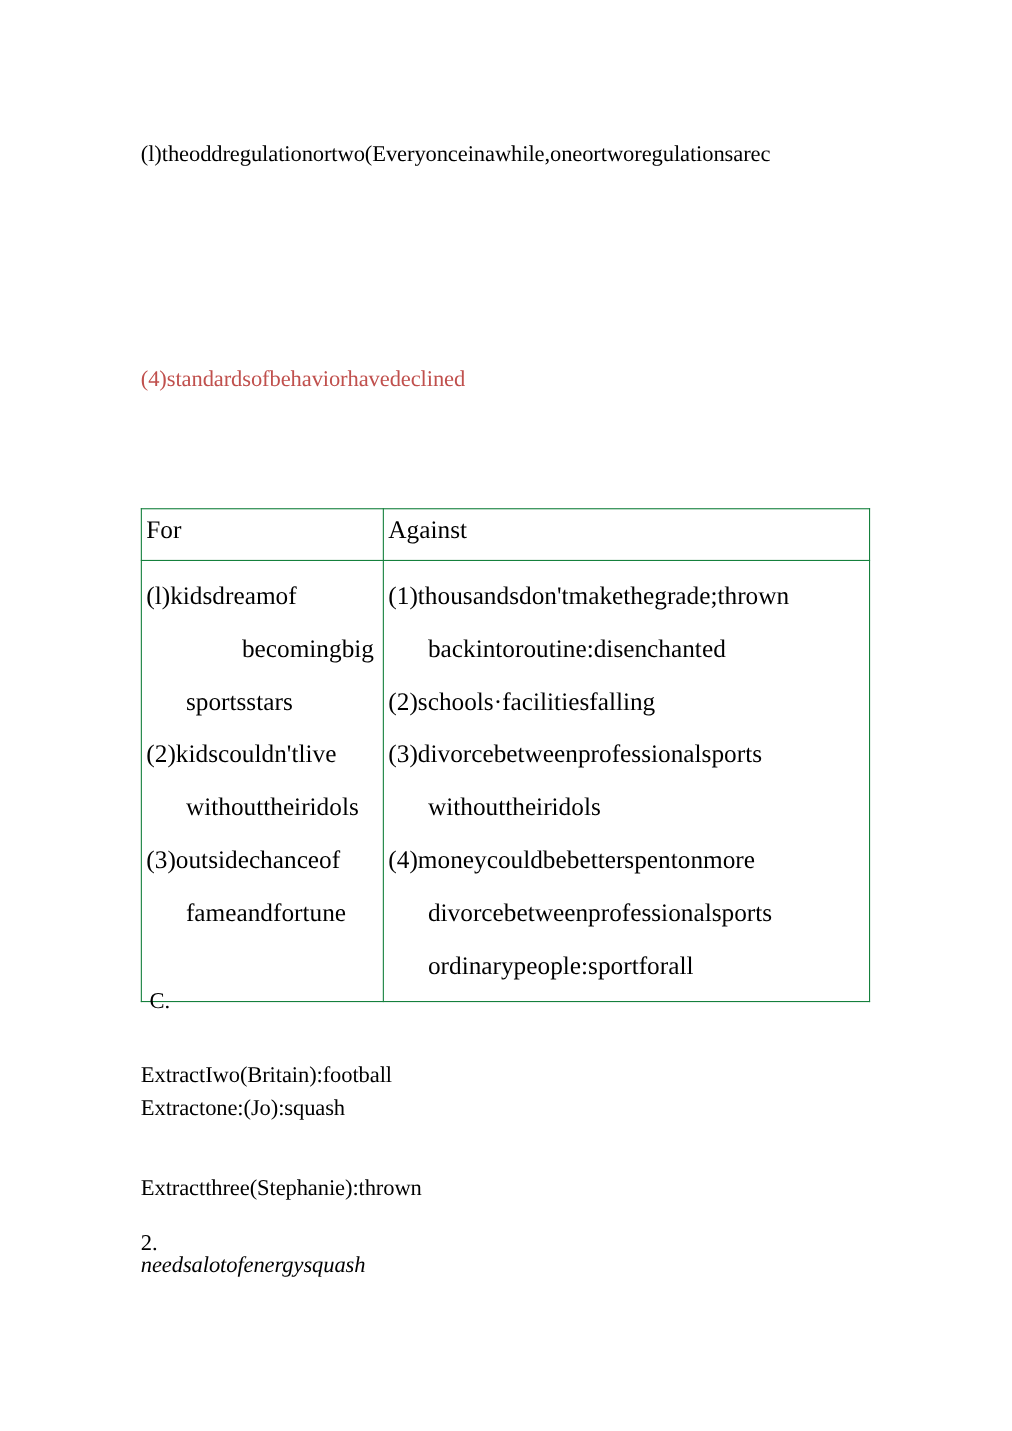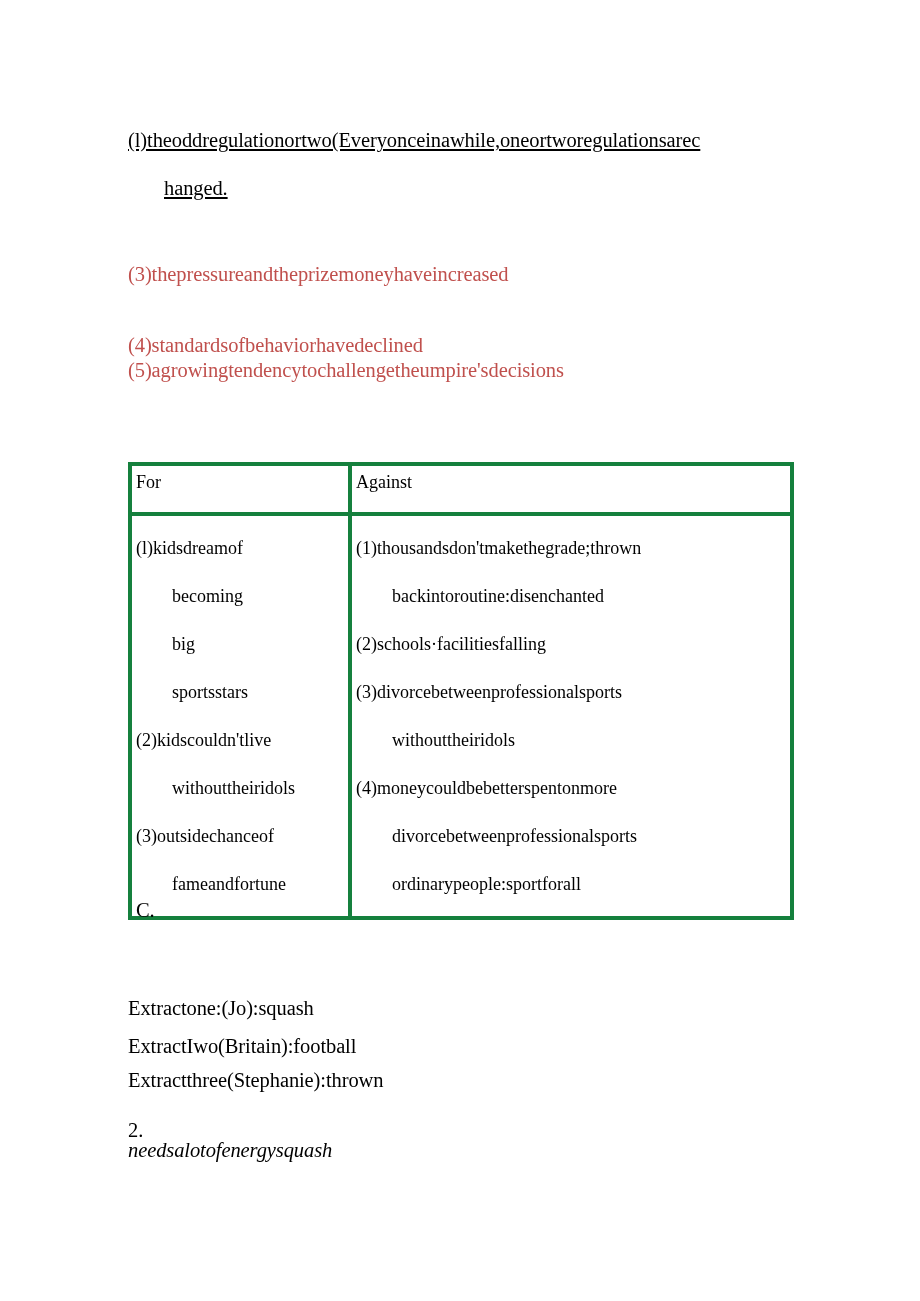--- a/index.html
+++ b/index.html
@@ -34,21 +34,20 @@
   .black { color: #000000; }
   .red   { color: #c0504d; }
 
   
   #item1 {
     left: 128px;
     top: 116px;
     width: 672px;
     white-space: normal;
     line-height: 48px;
-    text-decoration: underline;
   }
   #item1 .cont {
     display: block;
     padding-left: 36px;
   }
 
   #item2 { left: 128px; top: 216px; }
   #item3 { left: 128px; top: 264px; }
   #item4 { left: 128px; top: 312px; margin-top: 23px; }
   #item5 { left: 128px; top: 360px; }
@@ -61,24 +60,24 @@
   
   .tbl {
     position: absolute;
     left: 128px;
     top: 462px;
     width: 662px;
     border-collapse: collapse;
     table-layout: fixed;
   }
   .tbl td {
-    border: 4px solid #15803d;
+    border: 1px solid #15803d;
     vertical-align: top;
     padding: 0;
-    font-size: 18px;
+    font-size: 23px;
     line-height: 48px;
   }
   .tbl col.c1 { width: 220px; }
   .tbl col.c2 { width: 442px; }
 
   .hdr-cell {
     height: 46px;
   }
   .hdr-cell .inner {
     padding: 7px 0 0 4px;
@@ -99,50 +98,46 @@
     padding-left: 36px;
     white-space: nowrap;
   }
   
   .entry .cont.justify {
     display: flex;
     justify-content: flex-end;
     padding-left: 36px;
     padding-right: 8px;
     white-space: nowrap;
-    flex-direction: column;
   }
 
   
   #letter-c {
     left: 136px;
     top: 900px;
   }
 
   #extract1 { left: 128px; top: 998px; }
-  #extract2 { left: 128px; top: 1036px; }
+  #extract2 { left: 128px; top: 968px; }
   #extract3 { left: 128px; top: 1070px; }
 
   #num2 { left: 128px; top: 1120px; }
 
   #lastline { left: 128px; top: 1140px; font-style: italic; }
 </style>
 </head>
 <body>
 
 <div class="page">
 
   <div class="para black" id="item1">
     <span>(l)theoddregulationortwo(Everyonceinawhile,oneortworegulationsarec</span>
-    <span class="cont">hanged.</span>
   </div>
 
-  <div class="para red" id="item3">(3)thepressureandtheprizemoneyhaveincreased</div>
   <div class="para red" id="item4">(4)standardsofbehaviorhavedeclined</div>
-  <div class="para red" id="item5">(5)agrowingtendencytochallengetheumpire'sdecisions</div>
 
 
   <table class="tbl">
     <colgroup>
         <col class="c1">
         <col class="c2">
       </colgroup>
     <tbody>
       <tr>
         <td class="hdr-cell">

